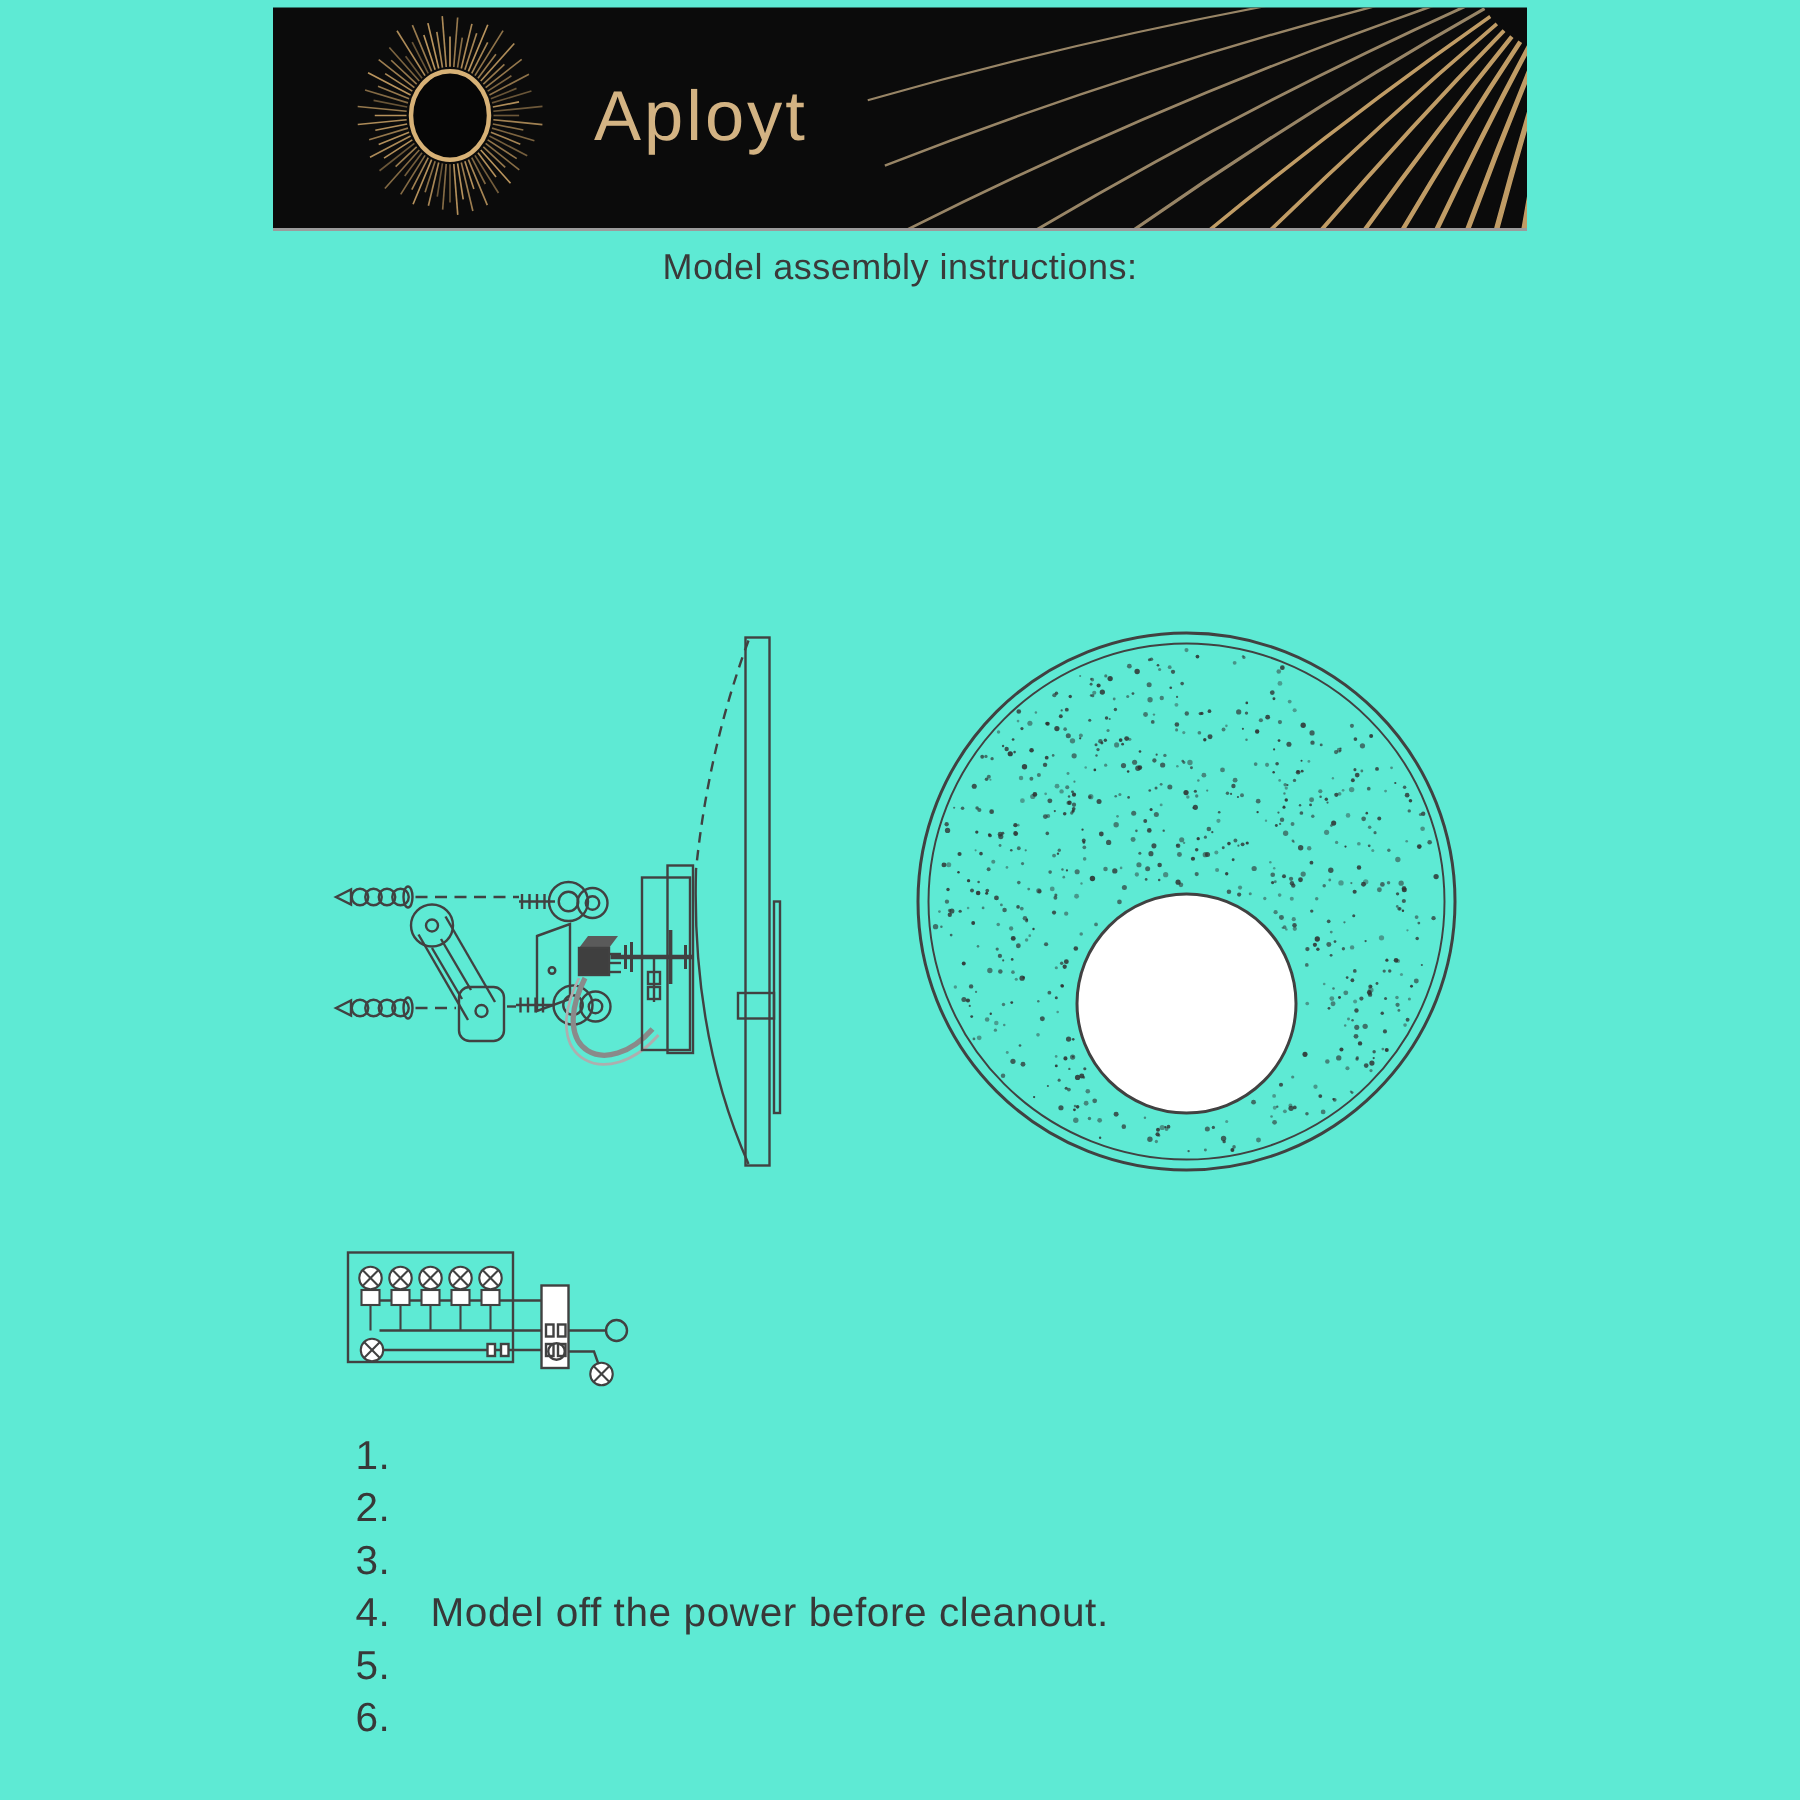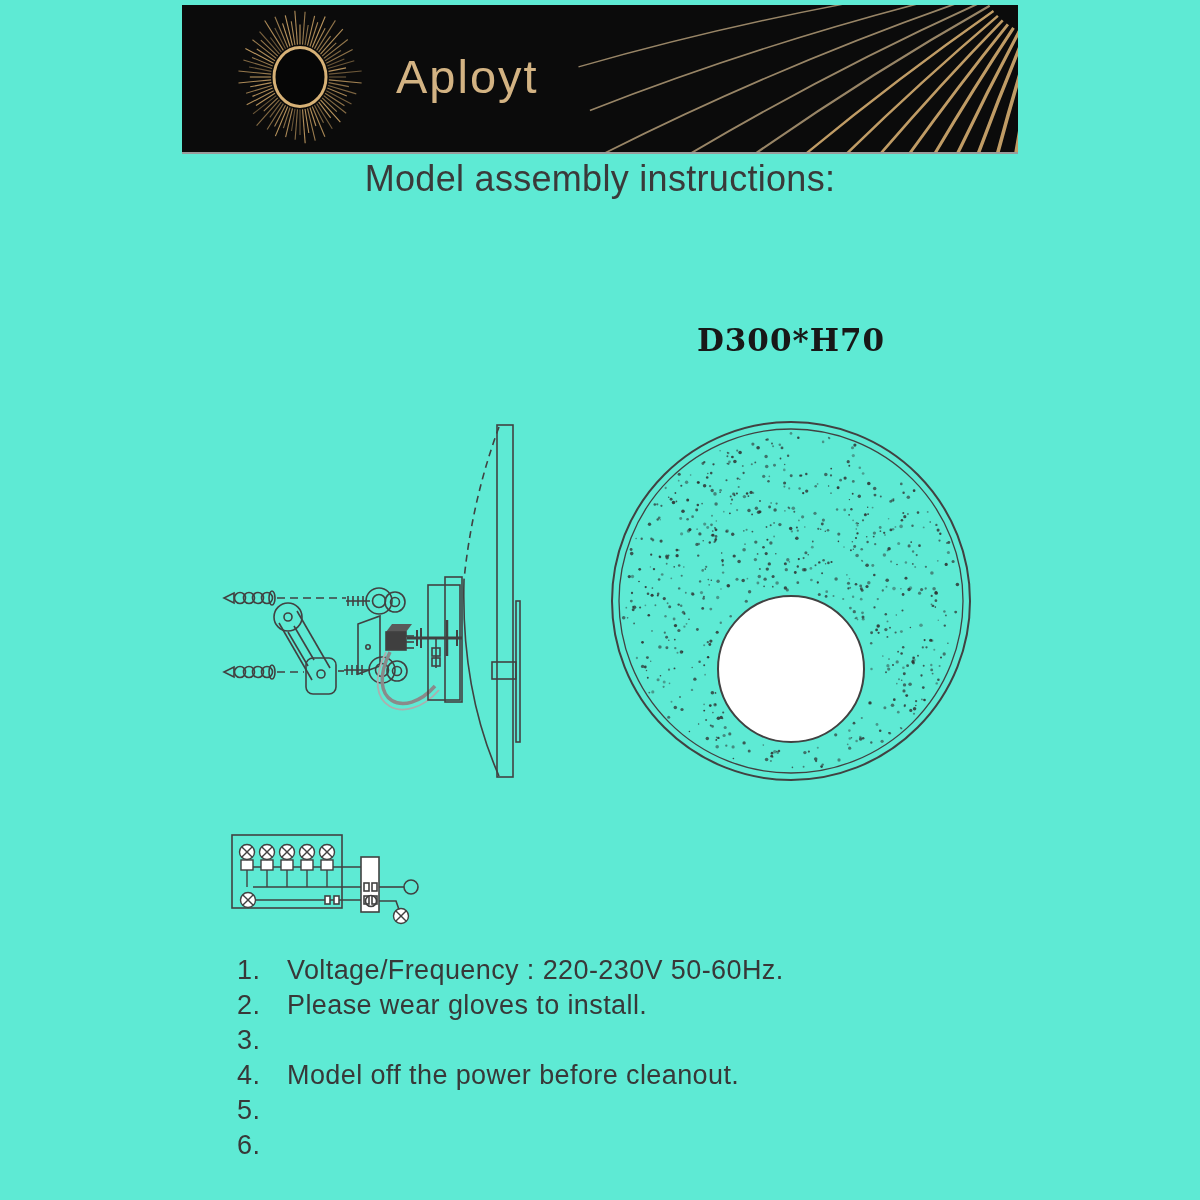--- a/index.html
+++ b/index.html
@@ -6,21 +6,21 @@
   .page{position:relative;width:1200px;height:1200px;background:#5eead4;overflow:hidden;
         font-family:"Liberation Sans",sans-serif;}
   
   .banner{position:absolute;left:182px;top:5px;width:836px;height:147px;background:#0b0b0b;
           border-bottom:2px solid #9b9b9b;overflow:hidden;}
   .banner svg{position:absolute;left:0;top:0;width:100%;height:100%;}
   .brand{position:absolute;left:214px;top:44px;font-size:47px;letter-spacing:2px;
          color:#d3b383;font-weight:400;}
   
   .title-block{position:absolute;left:182px;top:161px;width:836px;text-align:center;
-               color:#3a3a3a;font-size:36px;line-height:36px;letter-spacing:.3px;}
+               color:#3a3a3a;font-size:24px;line-height:36px;letter-spacing:.3px;}
   .spec{position:absolute;left:601px;top:322px;width:380px;text-align:center;
         font-family:"DejaVu Serif",serif;font-weight:bold;font-size:31px;color:#181818;
         letter-spacing:1px;}
   
   .side-view{position:absolute;left:220px;top:410px;width:320px;height:380px;}
   .front-view{position:absolute;left:601px;top:411px;width:380px;height:380px;}
   .wiring{position:absolute;left:225px;top:825px;width:200px;height:110px;}
   svg .ink{stroke:#414141;fill:none;stroke-width:1.6;}
   
   .instructions{position:absolute;left:237px;top:953px;width:760px;color:#383838;
@@ -128,21 +128,20 @@
           <path d="M 856.3 31.3 Q 813.9 232.4 799.2 437.3" fill="none" stroke="#d0a96e" stroke-width="3.80" opacity="0.92"></path>
         </g>
     </svg>
     <span class="brand" style="color: rgb(211, 179, 131);">Aployt</span>
   </header>
 
   <div class="title-block">
     <div>Model assembly instructions:</div>
   </div>
 
-  <div class="spec">D300*H70</div>
 
   <svg class="side-view" viewBox="0 0 320 380">
     <g class="ink">
 
       <g>
         <path d="M4 188 l10 -5 v10 z"></path>
         <circle cx="20" cy="188" r="5.5"></circle>
           <circle cx="29" cy="188" r="5.5"></circle>
         <circle cx="38" cy="188" r="5.5"></circle>
           <circle cx="47" cy="188" r="5.5"></circle>
@@ -973,25 +972,23 @@
       <circle cx="146" cy="76" r="5.5"></circle>
       <line x1="154" y1="62" x2="179" y2="62"></line>
       <circle cx="186" cy="62" r="7"></circle>
       <polyline points="154,76 171,76 174,84.5"></polyline>
     </g>
   </svg>
 
   <div class="instructions">
     <div class="row">
       <span class="num">1.</span>
-      <span class="txt">Voltage/Frequency : 220-230V 50-60Hz.</span>
     </div>
     <div class="row">
       <span class="num">2.</span>
-      <span class="txt">Please wear gloves to install.</span>
     </div>
     <div class="row">
       <span class="num">3.</span>
     </div>
     <div class="row">
       <span class="num">4.</span>
       <span class="txt">Model off the power before cleanout.</span>
     </div>
     <div class="row">
       <span class="num">5.</span>

